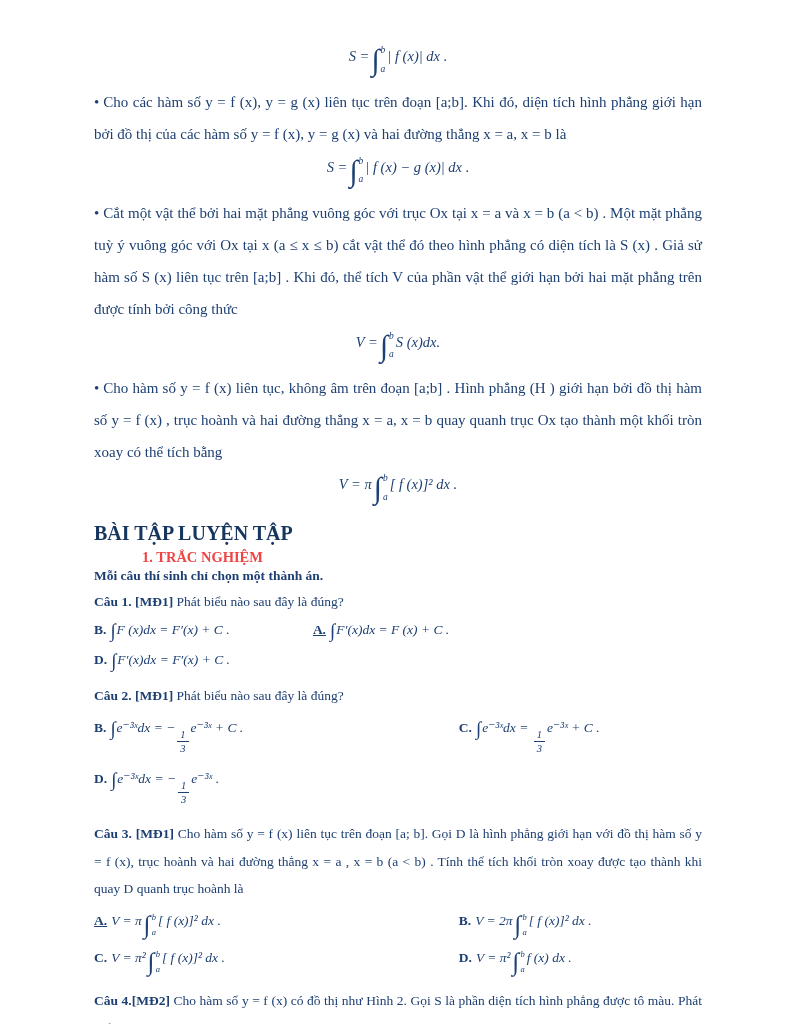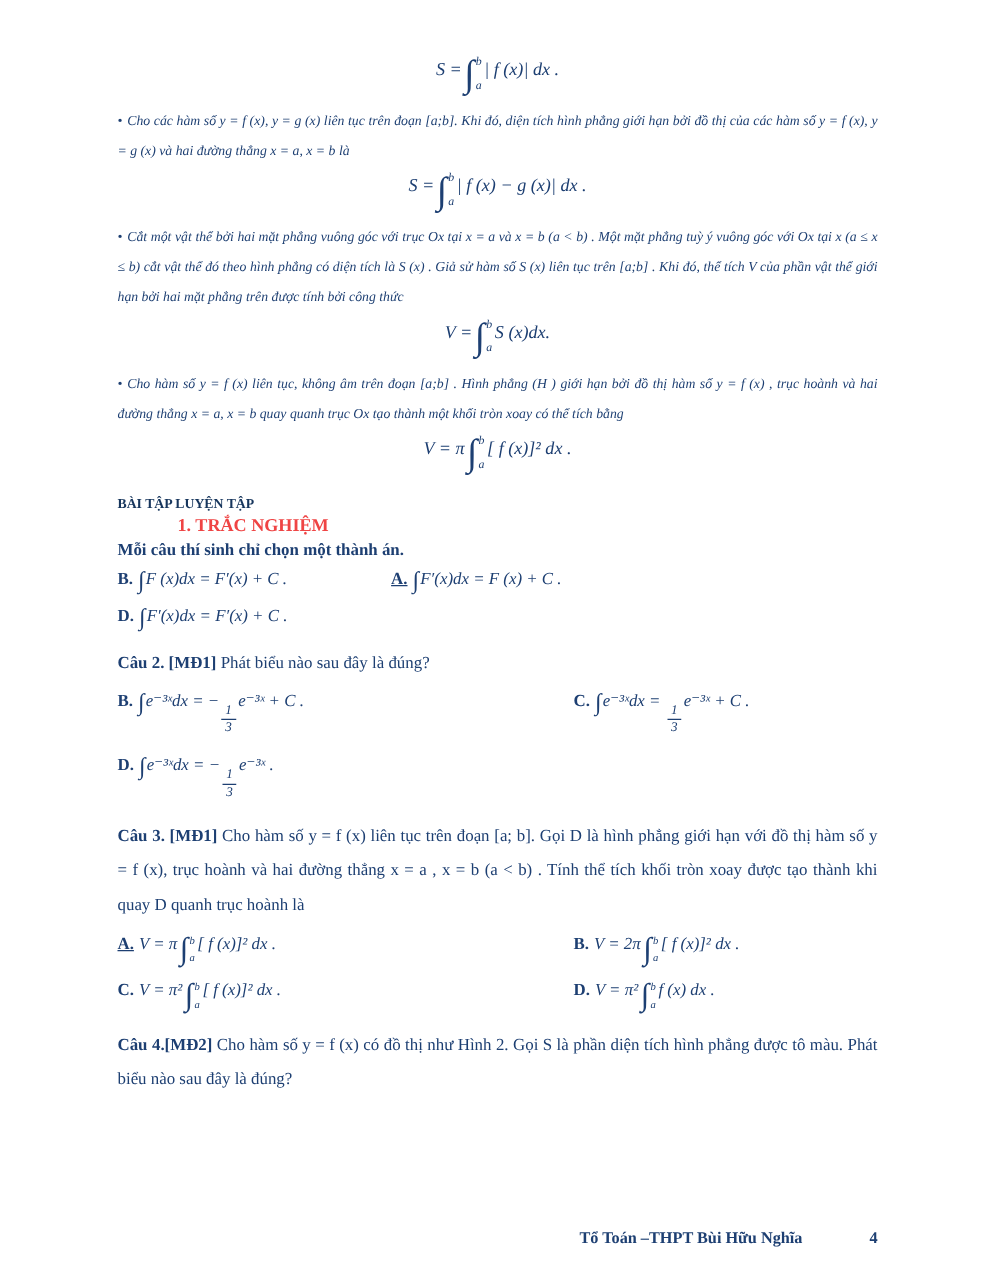--- a/index.html
+++ b/index.html
@@ -5,36 +5,36 @@
   * { margin:0; padding:0; box-sizing:border-box; }
   html,body { background:#ffffff; }
   body {
     width:792px; min-height:1024px; margin:0 auto;
     font-family:"Liberation Serif","DejaVu Serif",serif;
     color:#1d3f72;
   }
   .page { width:792px; min-height:1024px; padding:40px 90px 26px 94px;
           display:flex; flex-direction:column; }
 
-  .para { font-size:11px; line-height:2.15; text-align:justify;font-style:italic; }
+  .para { font-size:15px; line-height:2.15; text-align:justify; }
   .bullet { margin-right:4px; }
 
   .display-formula { text-align:center; font-size:14.5px; margin:4px 0 10px; }
   .fm { font-style:italic; }
   .intwrap { display:inline-flex; align-items:center; vertical-align:-9px; margin:0 2px; }
   .int-sign { font-style:normal; font-size:30px; line-height:1; }
   .int-lims { display:inline-flex; flex-direction:column; justify-content:space-between;
               height:32px; font-size:9.5px; font-style:italic; line-height:1;
               margin-left:1px; padding:2px 0; }
   .intwrap.sm { vertical-align:-8px; }
   .intwrap.sm .int-sign { font-size:25px; }
   .intwrap.sm .int-lims { height:27px; font-size:8.5px; }
   .int-inline { font-style:normal; font-size:19px; vertical-align:-3px; margin-right:1px; }
 
-  .section-title { font-size:11px; color:#17365d; font-weight:bold; margin:8px 0 2px; }
+  .section-title { font-size:20px; color:#17365d; font-weight:bold; margin:8px 0 2px; }
   .section-subtitle { font-size:14.5px; color:#ef4444; font-weight:bold; padding-left:48px; margin:2px 0 2px; }
   .instruction { font-size:13.5px; font-weight:bold; margin:0 0 2px; }
 
   .qhead { font-size:13.5px; line-height:2.05; text-align:justify; margin-top:2px; }
   .qlabel, .qlevel { font-weight:bold; }
 
   .opts { display:grid; font-size:13.5px; align-items:center; }
   .opts-q1 { grid-template-columns:36% 64%; row-gap:8px; margin:4px 0 8px; }
   .opts-q2 { grid-template-columns:60% 40%; row-gap:14px; margin:8px 0 12px; }
   .opts-q3 { grid-template-columns:60% 40%; row-gap:10px; margin:8px 0 10px; }
@@ -99,20 +99,25 @@
           <span>b</span>
           <span>a</span>
         </span>
       </span><span class="fm">[ f (x)]² dx .</span>
   </div>
 
   <h2 class="section-title">BÀI TẬP LUYỆN TẬP</h2>
   <h3 class="section-subtitle">1. TRẮC NGHIỆM</h3>
   <p class="instruction">Mỗi câu thí sinh chỉ chọn một thành án.</p>
 
+  <p class="qhead">
+    <span class="qlabel">Câu 1.</span>
+    <span class="qlevel">[MĐ1]</span>
+    <span>Phát biểu nào sau đây là đúng?</span>
+  </p>
   <div class="opts opts-q1">
     <div class="opt"><span class="letter">B.</span><span class="int-inline">∫</span><span class="fm">F (x)dx = F′(x) + C .</span></div>
     <div class="opt"><span class="letter underline">A.</span><span class="int-inline">∫</span><span class="fm">F′(x)dx = F (x) + C .</span></div>
     <div class="opt"><span class="letter">D.</span><span class="int-inline">∫</span><span class="fm">F′(x)dx = F′(x) + C .</span></div>
   </div>
 
   <p class="qhead">
     <span class="qlabel">Câu 2.</span>
     <span class="qlevel">[MĐ1]</span>
     <span>Phát biểu nào sau đây là đúng?</span>

